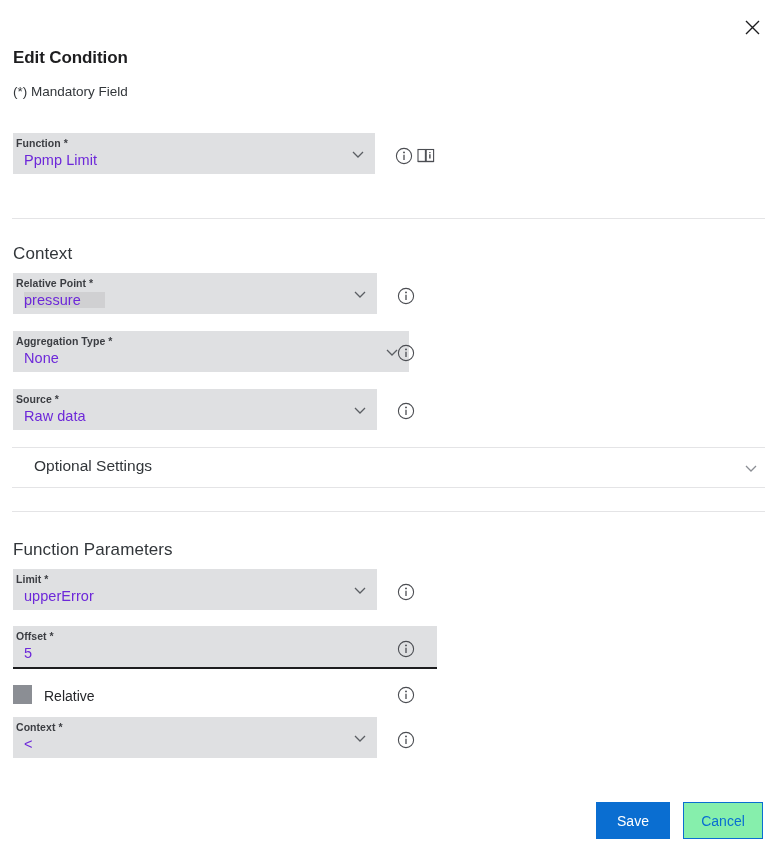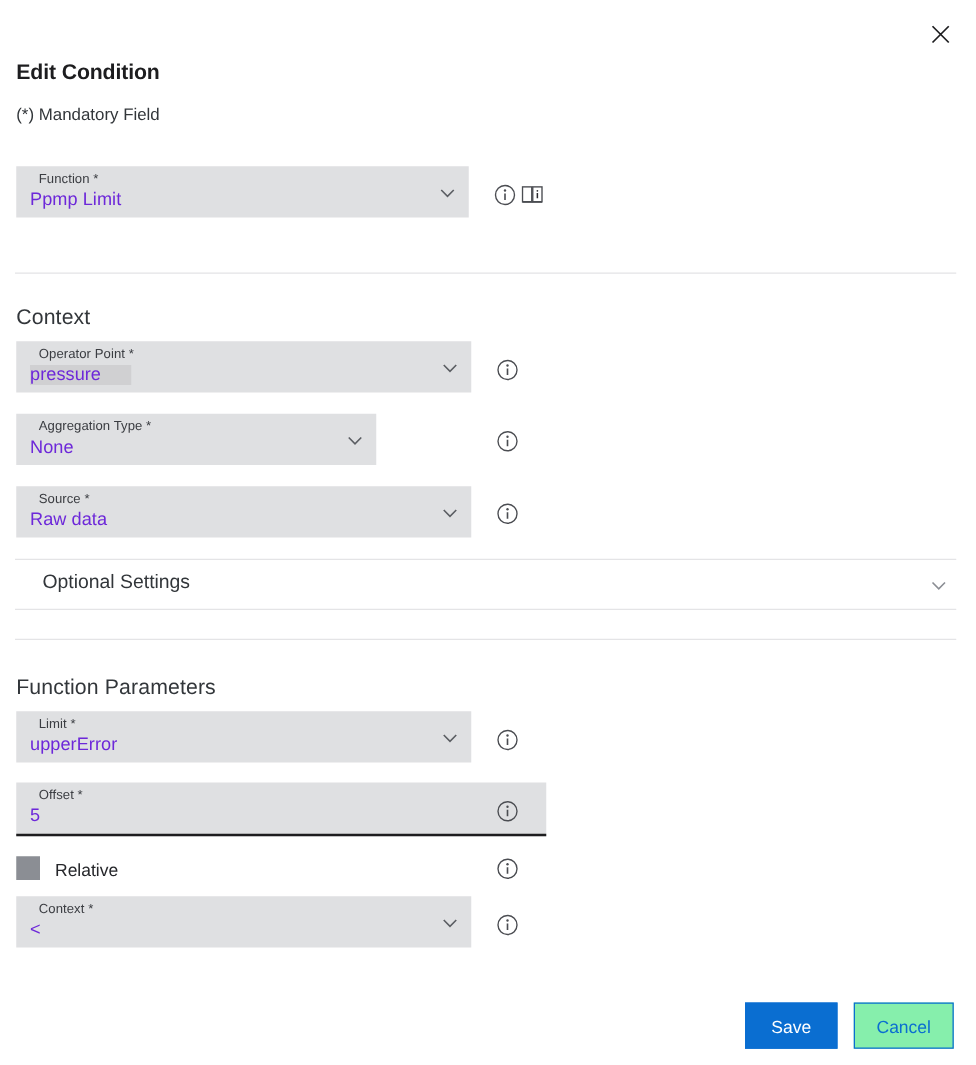--- a/index.html
+++ b/index.html
@@ -65,26 +65,27 @@
     position: absolute;
     height: 41px;
     background: #dfe0e2;
     display: block;
     cursor: pointer;
     border: none;
     padding: 0;
   }
   .field .f-label {
     position: absolute;
-    left: 18px;
+    left: 3px;
     top: 4px;
     font-size: 10.5px;
     color: #3b3d42;
     letter-spacing: 0.05px;
     white-space: nowrap;
+    font-weight: bold;
   }
   .field .f-value {
     position: absolute;
     left: 11px;
     top: 19px;
     font-size: 14.5px;
     color: #6d28d9;
     letter-spacing: 0.05px;
     white-space: nowrap;
   }
@@ -235,37 +236,37 @@
     <circle cx="12.9" cy="4.6" r="0.7" fill="#2a2a2e"></circle>
     <path d="M12.9 6.3 L12.9 10.6" stroke="#2a2a2e" stroke-width="1.2"></path>
   </svg>
 </span>
 
 <div class="divider" style="top:218px;"></div>
 
 <div class="section-title" style="position:absolute; left:13px; top:244px;">Context</div>
 
 <div class="field" style="left:13px; top:273px; width:364px;">
-  <span class="f-label">Operator Point *</span>
+  <span class="f-label">Relative Point *</span>
   <span class="f-value sel">pressure</span>
   <span class="chev">
     <svg width="16" height="16" viewBox="0 0 16 16">
       <path d="M3 6 L8 11 L13 6" stroke="#5b5e63" stroke-width="1.3" fill="none"></path>
     </svg>
   </span>
 </div>
 <span class="info-icon" style="left:397px; top:287px;">
   <svg width="18" height="18" viewBox="0 0 18 18">
     <circle cx="9" cy="9" r="7.6" stroke="#4b4d52" stroke-width="1.1" fill="none"></circle>
     <circle cx="9" cy="5.4" r="0.95" fill="#4b4d52"></circle>
     <path d="M9 7.8 L9 13" stroke="#4b4d52" stroke-width="1.3"></path>
   </svg>
 </span>
 
-<div class="field" style="left:13px; top:331px; width:288px;">
+<div class="field" style="left:13px; top:331px; width:396px;">
   <span class="f-label">Aggregation Type *</span>
   <span class="f-value">None</span>
   <span class="chev">
     <svg width="16" height="16" viewBox="0 0 16 16">
       <path d="M3 6 L8 11 L13 6" stroke="#5b5e63" stroke-width="1.3" fill="none"></path>
     </svg>
   </span>
 </div>
 <span class="info-icon" style="left:397px; top:344px;">
   <svg width="18" height="18" viewBox="0 0 18 18">

